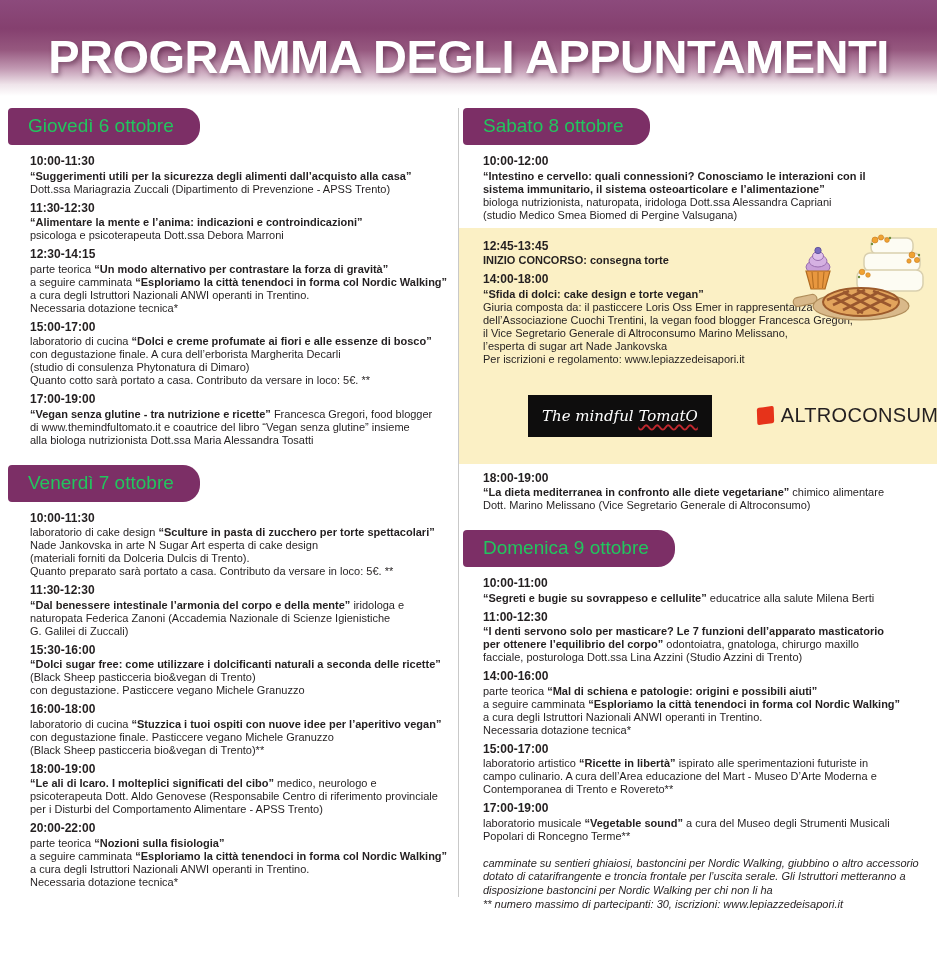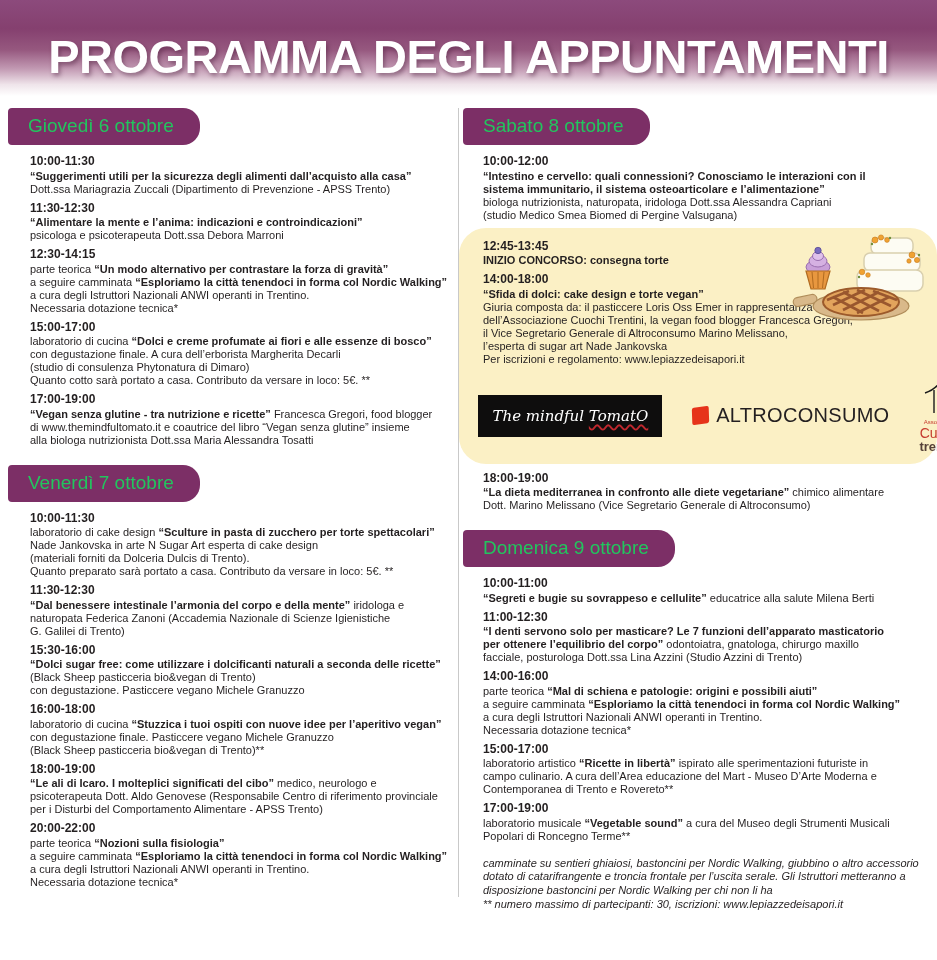--- a/index.html
+++ b/index.html
@@ -22,25 +22,25 @@
   .col .pill:first-child{margin-top:0;}
 
   
   .event{margin:0 8px 6px 30px;}
   .col-right .event{margin-left:24px;}
   .time{font-weight:bold;font-size:12px;line-height:13.5px;margin-bottom:1px;}
   .line{font-size:11px;line-height:13px;}
   .b{font-weight:bold;}
 
   
-  .contest-box{position:relative;background:#fbf0c5;margin:4px 0 8px 0;padding:12px 8px 10px 24px;border-radius:27px;}
+  .contest-box{position:relative;background:#fbf0c5;margin:4px 0 8px 0;padding:12px 8px 10px 24px;}
   .contest-box .event{margin-left:0;}
   .cake-illustration{position:absolute;top:6px;right:8px;}
 
-  .logos-row{display:flex;align-items:center;gap:30px;margin-top:12px;justify-content:center;}
+  .logos-row{display:flex;align-items:center;gap:45px;margin-top:12px;}
   .logo-tomato{background:#0e0d0d;color:#fff;padding:12px 14px;font-family:"DejaVu Serif",serif;font-style:italic;font-size:15px;white-space:nowrap;}
   .tomato-accent{text-decoration:underline wavy #c0272d 1.5px;text-underline-offset:3px;}
   .logo-altro{display:flex;align-items:center;font-size:20px;letter-spacing:.3px;white-space:nowrap;}
   .altro-mark{display:inline-block;width:17px;height:17px;background:#e6331a;transform:rotate(-8deg) skew(-6deg);border-radius:2px;margin-right:7px;}
   .altro2{font-weight:normal;}
   .logo-cuochi{text-align:center;line-height:1.05;}
   .cuochi-assoc{color:#c53b2e;font-size:6px;margin-top:2px;}
   .cuochi1{color:#c53b2e;font-size:14px;}
   .cuochi2{color:#554138;font-weight:bold;font-size:13px;}
 
@@ -84,21 +84,21 @@
         </div><div class="pill">Venerdì 7 ottobre</div><div class="event">
           <div class="time">10:00-11:30</div>
           <div class="line"><span>laboratorio di cake design </span><span class="b">“Sculture in pasta di zucchero per torte spettacolari”</span></div>
           <div class="line"><span>Nade Jankovska in arte N Sugar Art esperta di cake design</span></div>
           <div class="line"><span>(materiali forniti da Dolceria Dulcis di Trento).</span></div>
           <div class="line"><span>Quanto preparato sarà portato a casa. Contributo da versare in loco: 5€. **</span></div>
         </div><div class="event">
           <div class="time">11:30-12:30</div>
           <div class="line"><span class="b">“Dal benessere intestinale l’armonia del corpo e della mente”</span><span> iridologa e</span></div>
           <div class="line"><span>naturopata Federica Zanoni (Accademia Nazionale di Scienze Igienistiche</span></div>
-          <div class="line"><span>G. Galilei di Trento)</span></div>
+          <div class="line"><span>G. Galilei di Zuccali)</span></div>
         </div><div class="event">
           <div class="time">15:30-16:00</div>
           <div class="line"><span class="b">“Dolci sugar free: come utilizzare i dolcificanti naturali a seconda delle ricette”</span></div>
           <div class="line"><span>(Black Sheep pasticceria bio&amp;vegan di Trento)</span></div>
           <div class="line"><span>con degustazione. Pasticcere vegano Michele Granuzzo</span></div>
         </div><div class="event">
           <div class="time">16:00-18:00</div>
           <div class="line"><span>laboratorio di cucina </span><span class="b">“Stuzzica i tuoi ospiti con nuove idee per l’aperitivo vegan”</span></div>
           <div class="line"><span>con degustazione finale. Pasticcere vegano Michele Granuzzo</span></div>
           <div class="line"><span>(Black Sheep pasticceria bio&amp;vegan di Trento)**</span></div>

